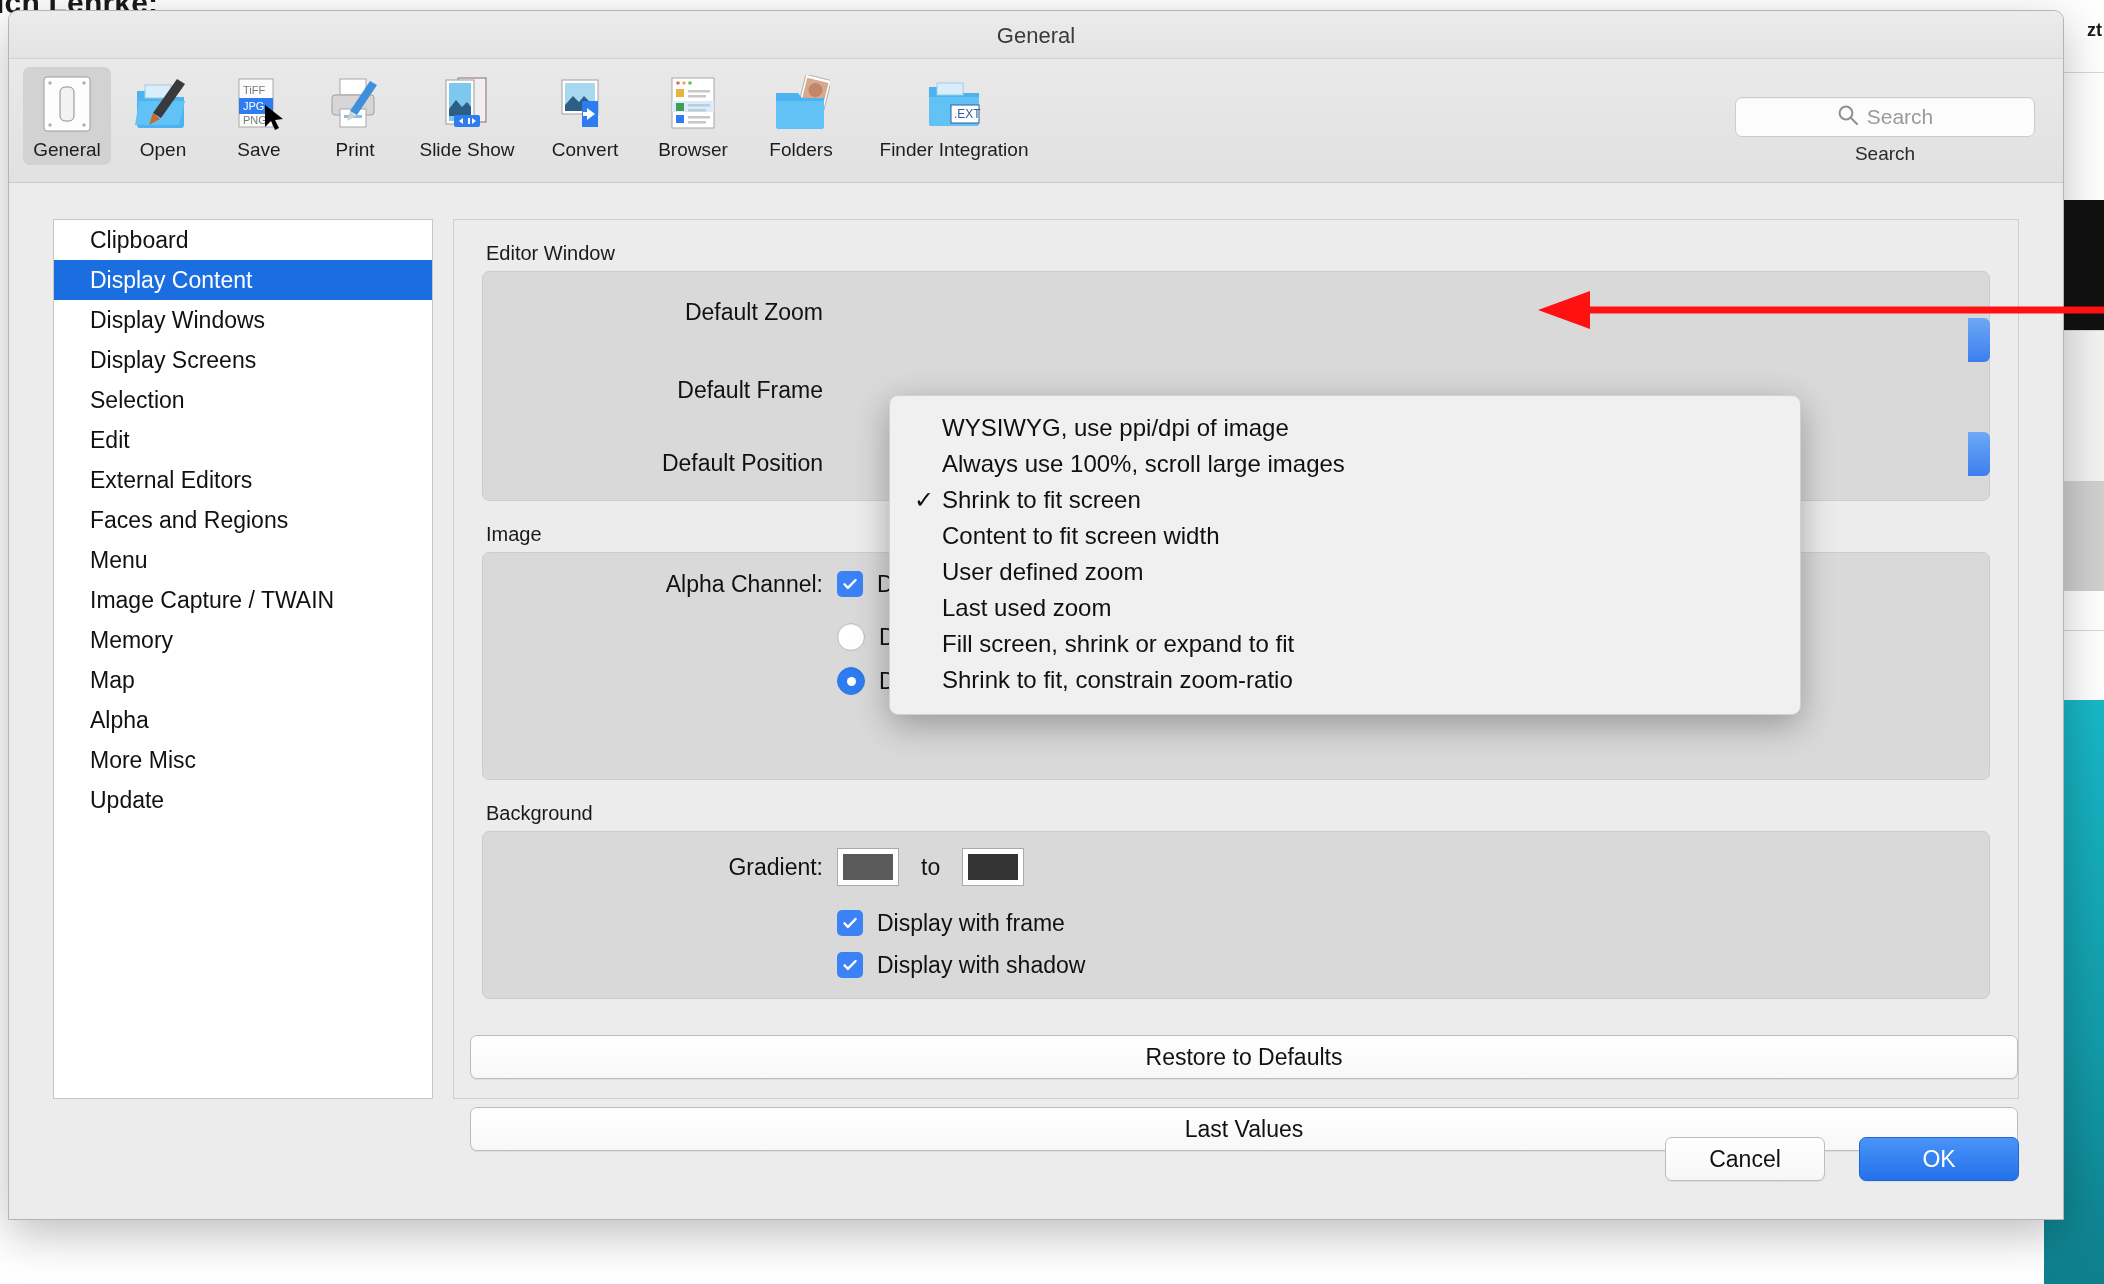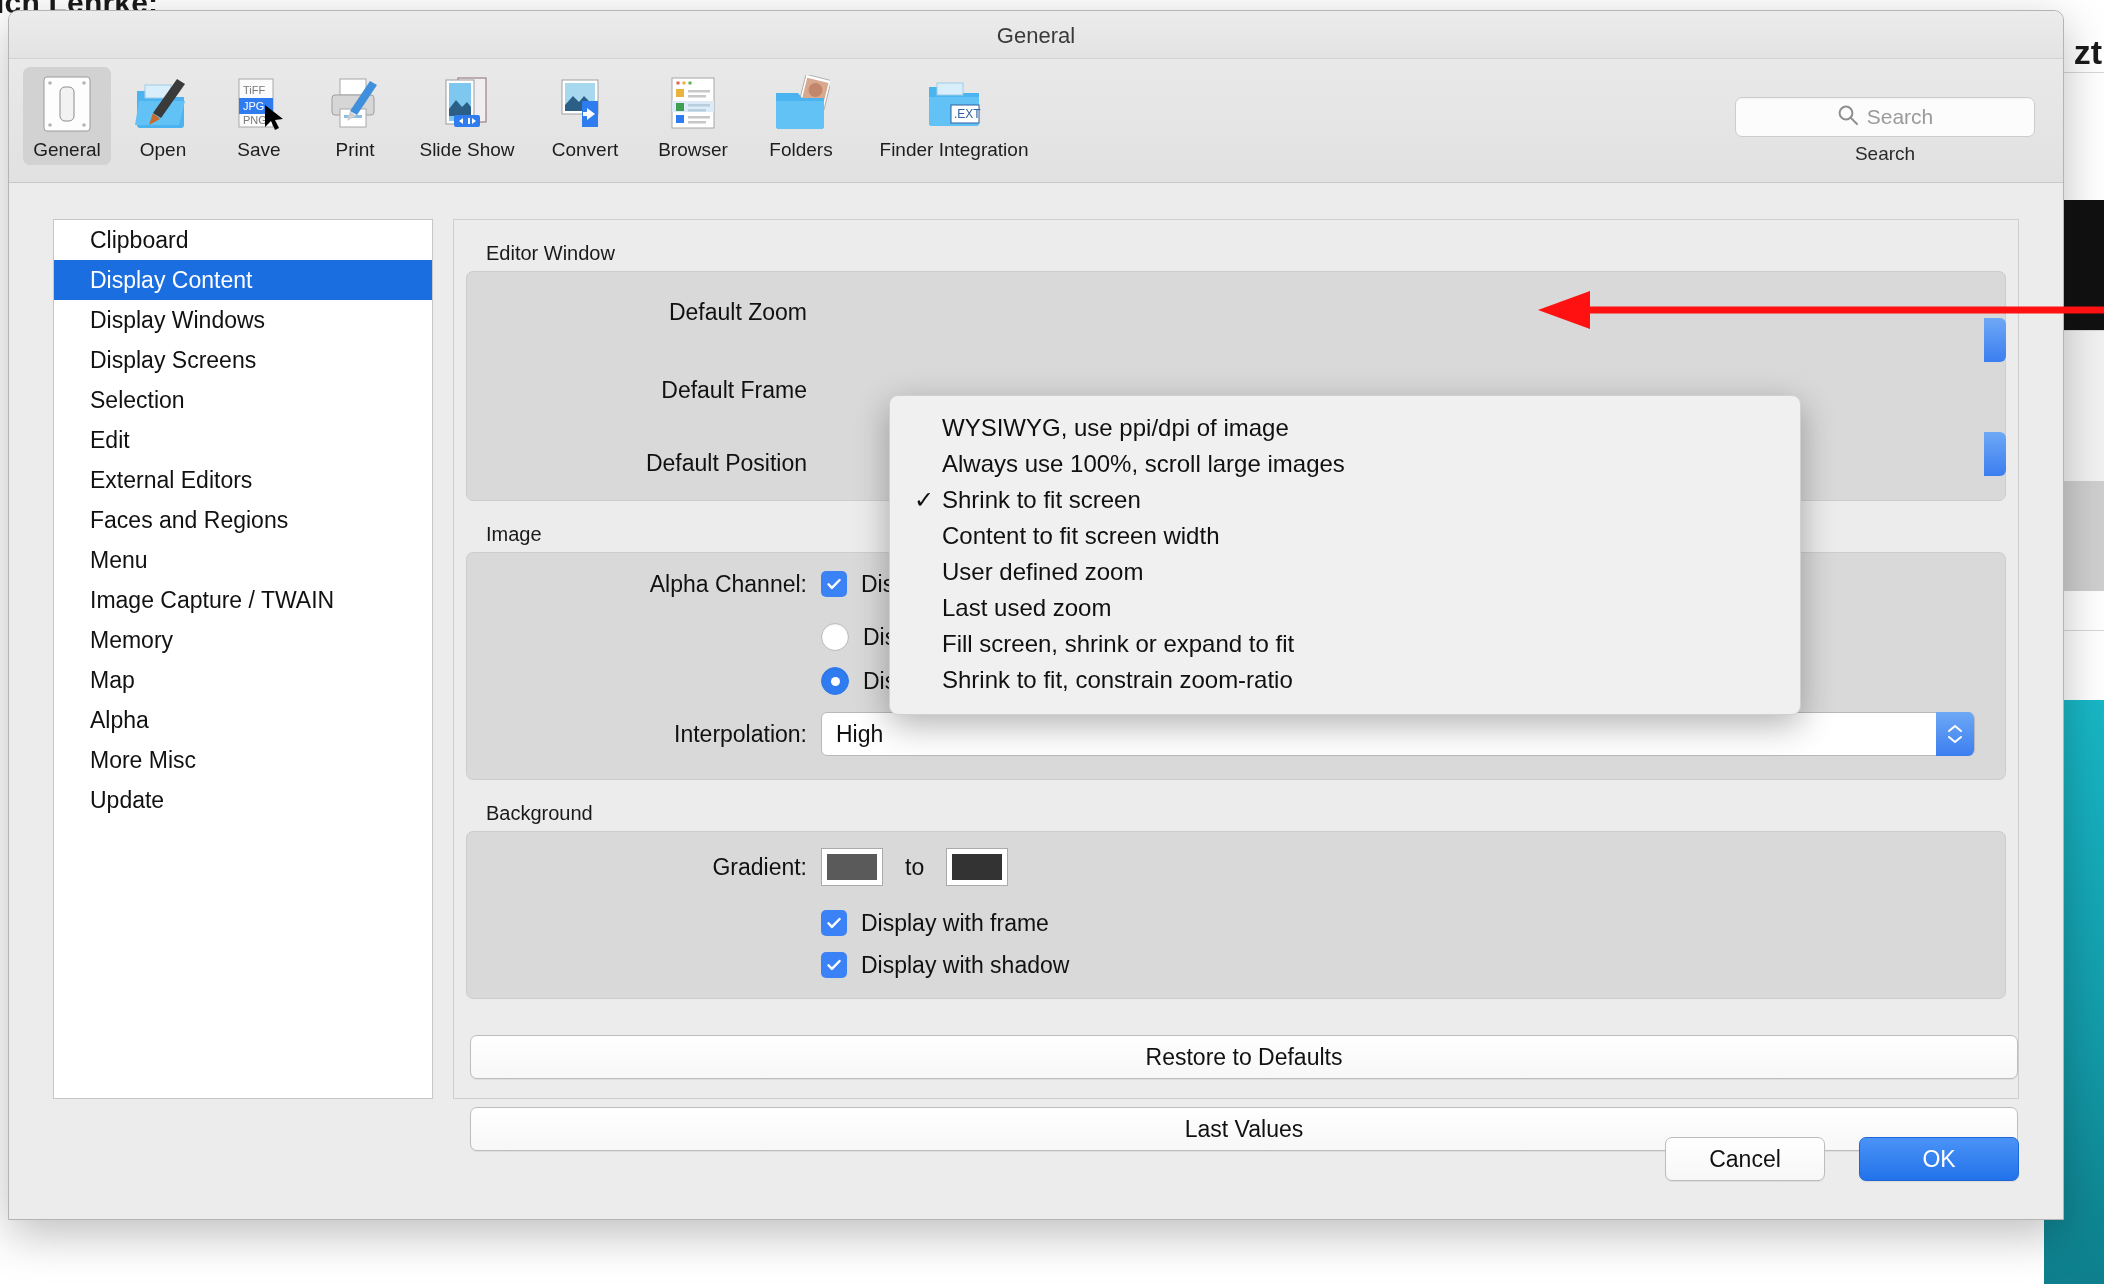--- a/index.html
+++ b/index.html
@@ -18,22 +18,22 @@
   .bg-text-top {
     position: absolute;
     left: -4px; top: -14px;
     font-size: 30px; font-weight: 600;
     color: #1a1a1a;
     letter-spacing: .2px;
     white-space: nowrap;
   }
   .bg-text-right {
     position: absolute;
-    right: 2px; top: 33px;
-    font-size: 34px; font-weight: 600;
+    right: 2px; top: 20px;
+    font-size: 18px; font-weight: 600;
     color: #1a1a1a;
     white-space: nowrap;
   }
   .bg-strip { position: absolute; right: 0; background: #f2f2f2; }
   .bg-line { position: absolute; right: 0; height: 1px; background: #d8d8d8; }
   .bg-dark { position: absolute; right: 0; background: #111; }
   .bg-teal { position: absolute; right: 0; background: linear-gradient(180deg,#18b7c6,#139aa8 60%,#0e7f8c); }
   .bg-gray-panel { position: absolute; right: 0; background: #d6d6d6; }
 
   
@@ -138,21 +138,21 @@
     right: 44px; height: 880px;
     background: #ececec;
     border: 1px solid #cfcfcf;
   }
 
   .group-title {
     font-size: 20px; color: #1a1a1a;
     margin: 22px 0 6px 32px;
   }
   .group-box {
-    margin: 0 12px;
+    margin: 0 28px;
     background: #d9d9d9;
     border: 1px solid #cdcdcd;
     border-radius: 7px;
   }
 
   .row {
     display: flex; align-items: center;
     min-height: 56px;
     padding: 0 24px;
   }
@@ -533,34 +533,20 @@
         <div class="row" style="min-height:44px;">
           <div class="row-label"></div>
           <span class="radio"></span>
           <span class="opt-text">Display alpha channel black for transparent parts</span>
         </div>
         <div class="row" style="min-height:44px;">
           <div class="row-label"></div>
           <span class="radio on"></span>
           <span class="opt-text">Display alpha channel white for transparent parts</span>
         </div>
-        <div class="row" style="min-height:62px;">
-          <div class="row-label">Interpolation:</div>
-          <div class="popup-btn" style="flex:1; margin-right:6px;">
-            <span>High</span>
-            <span class="popup-stepper">
-              <svg class="chev" viewBox="0 0 16 9">
-                  <path d="M2 7l6-5 6 5" fill="none" stroke="#fff" stroke-width="2" stroke-linecap="round" stroke-linejoin="round"></path>
-                </svg>
-              <svg class="chev" viewBox="0 0 16 9">
-                  <path d="M2 2l6 5 6-5" fill="none" stroke="#fff" stroke-width="2" stroke-linecap="round" stroke-linejoin="round"></path>
-                </svg>
-            </span>
-          </div>
-        </div>
       </div>
 
       <div class="group-title">Background</div>
       <div class="group-box" style="height:168px;">
         <div class="row" style="min-height:70px;">
           <div class="row-label">Gradient:</div>
           <span class="color-well">
               <div id="grad-from" style="background: rgb(90, 90, 90);"></div>
             </span>
           <span class="opt-text" style="margin:0 22px;">to</span>

